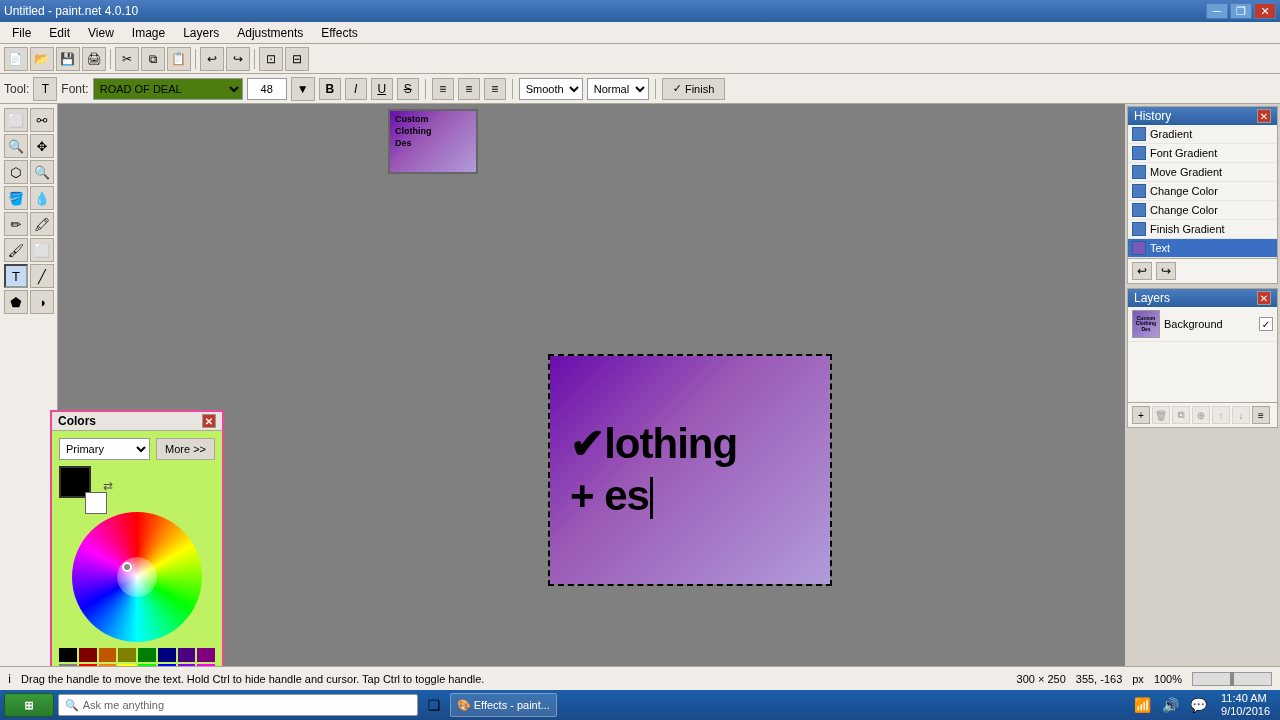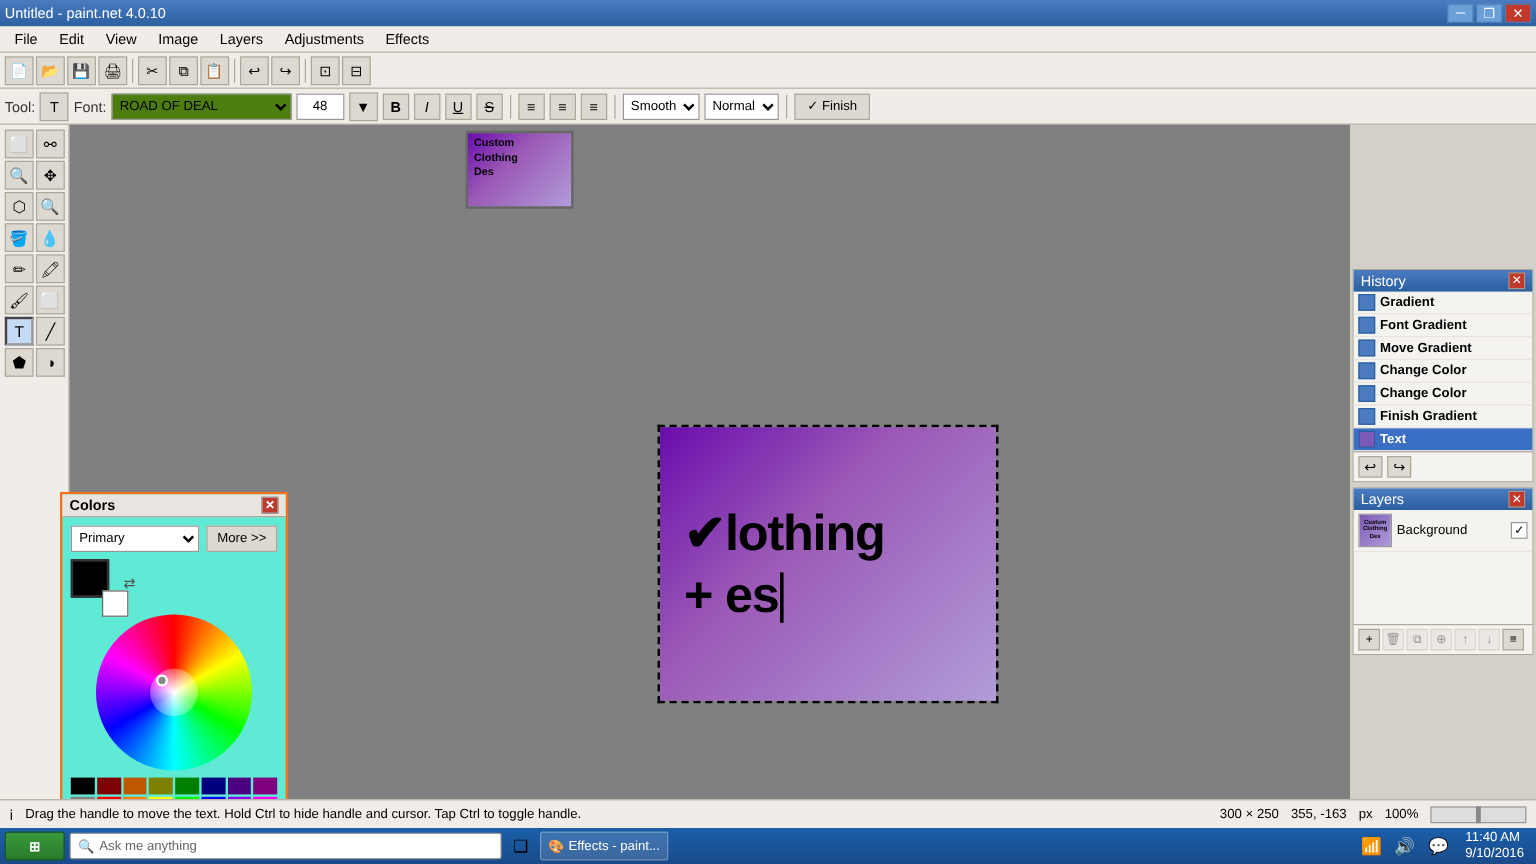--- a/index.html
+++ b/index.html
@@ -194,21 +194,20 @@
       vertical-align: bottom;
       margin-left: 1px;
     }
 
     
     #right-panels {
       width: 150px;
       display: flex;
       flex-direction: column;
       background: #d4d0c8;
-      justify-content: center;
     }
 
     
     #history-panel {
       background: #f5f3f0;
       border: 2px solid #aca899;
       margin-bottom: 2px;
       flex: 0 0 auto;
     }
     .panel-header {
@@ -222,21 +221,21 @@
     }
     .panel-close {
       width: 14px; height: 14px;
       background: #c0392b;
       border: 1px solid #999;
       color: white;
       font-size: 10px;
       display: flex; align-items: center; justify-content: center;
       cursor: pointer;
     }
-    .history-list { font-size: 11px; font-weight: bold; }
+    .history-list { font-size: 11px; }
     .history-item {
       display: flex;
       align-items: center;
       gap: 4px;
       padding: 2px 4px;
       cursor: pointer;
       border-bottom: 1px solid #e8e4e0;
     }
     .history-item.active { background: #3a6fc4; color: white; }
     .history-icon {
@@ -314,23 +313,23 @@
       cursor: pointer;
       font-size: 10px;
     }
     .layers-tb-btn.disabled { opacity: 0.4; cursor: default; }
 
     
     #colors-panel {
       position: absolute;
       left: 50px;
       top: 410px;
-      width: 190px;
-      background: #5eead4;
-      border: 2px solid #f97316;
+      width: 174px;
+      background: #bef264;
+      border: 2px solid #ec4899;
       z-index: 10;
     }
     .colors-header {
       background: #e8e4e0;
       border-bottom: 1px solid #aca899;
       padding: 2px 6px;
       font-size: 12px;
       font-weight: bold;
       display: flex;
       align-items: center;

